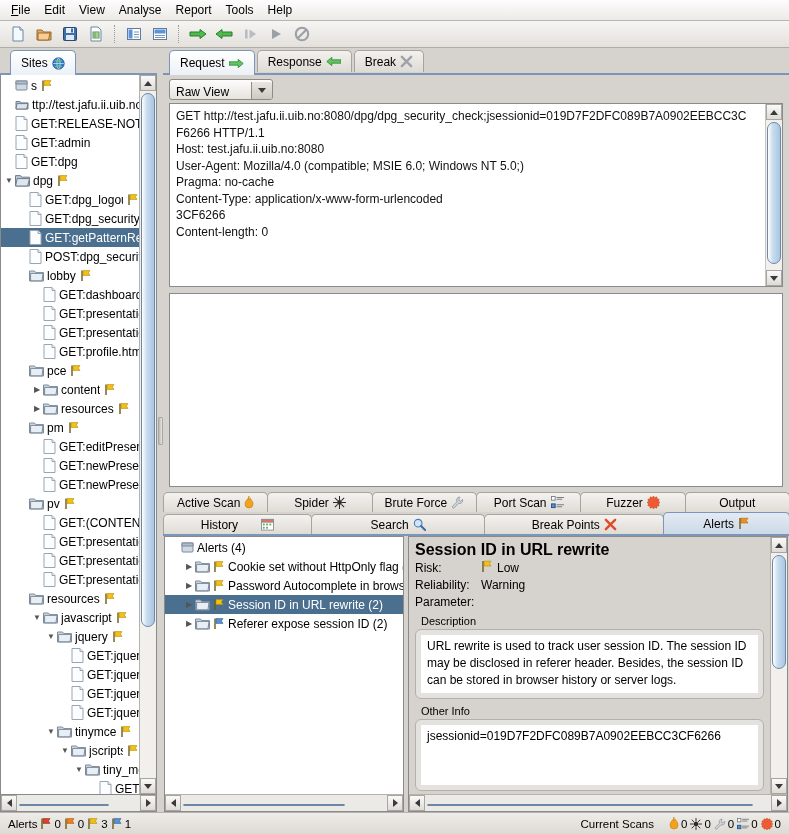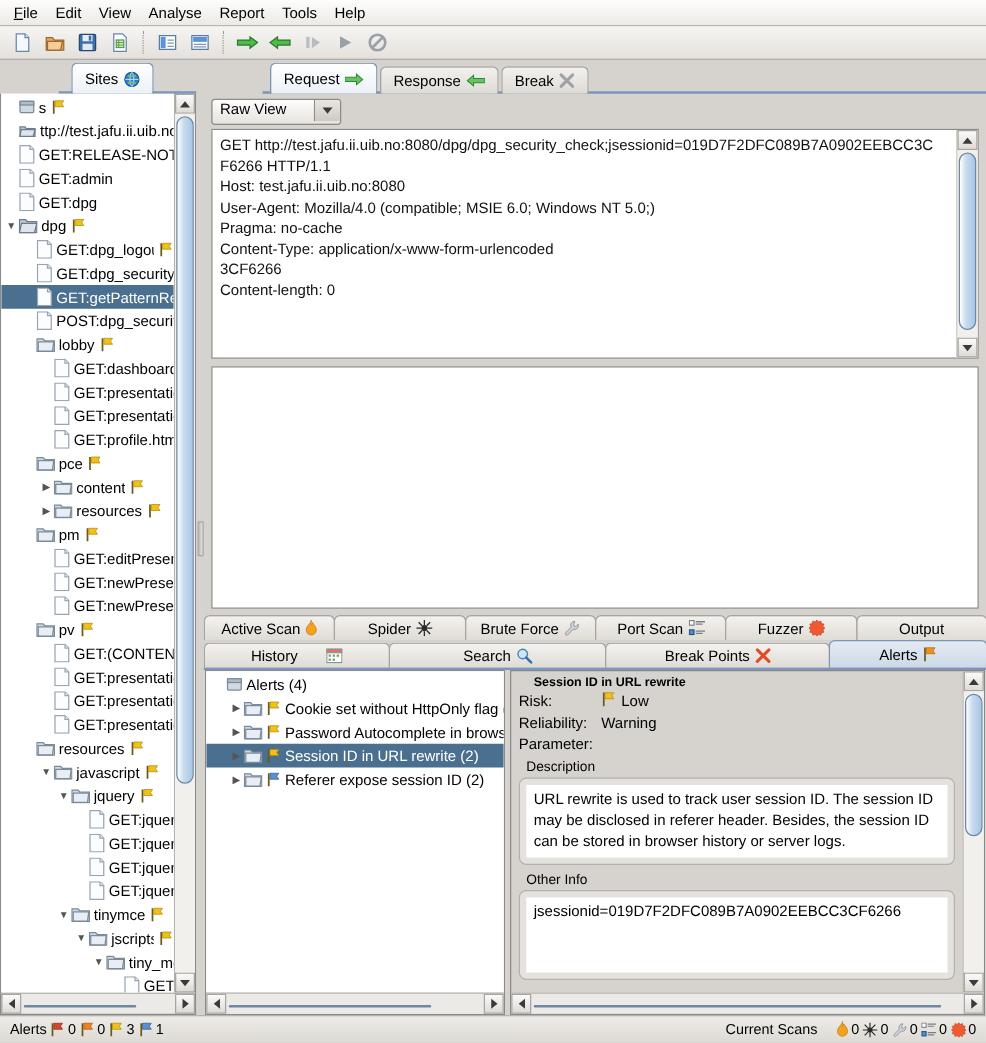--- a/index.html
+++ b/index.html
@@ -33,21 +33,21 @@
   .tb-sep{width:1px;height:18px;margin:0 4px;border-left:1px dotted #9a9790;}
 
   
   .main{flex:1;display:flex;min-height:0;padding:2px 0 0 0;}
   .left-pane{width:157px;flex:none;display:flex;flex-direction:column;min-width:0;}
   .divider{width:6px;flex:none;display:flex;align-items:center;justify-content:center;background:#d6d3ce;}
   .divider .grip{width:3px;height:26px;background:linear-gradient(90deg,#b9b6b1,#e8e6e2);border:1px solid #aaa7a2;border-radius:1px;}
   .right-pane{flex:1;display:flex;flex-direction:column;min-width:0;min-height:0;}
 
   
-  .tabstrip{display:flex;align-items:flex-end;height:25px;flex:none;padding-left:6px;position:relative;margin-left:47px;}
+  .tabstrip{display:flex;align-items:flex-start;height:25px;flex:none;padding-left:6px;position:relative;}
   .tabstrip:after{content:"";position:absolute;left:0;right:0;bottom:0;height:2px;background:#7b96b8;}
   .tab{
     height:21px;display:flex;align-items:center;gap:4px;
     padding:0 10px;margin-right:2px;
     background:linear-gradient(#f3f1ee,#dedbd5);
     border:1px solid #a7a49f;border-bottom:none;
     border-radius:5px 5px 0 0;font-size:12px;cursor:default;position:relative;z-index:1;
   }
   .tab.active{
     background:linear-gradient(#ffffff,#ecf1f7);
@@ -88,21 +88,21 @@
   .sb-thumb.v{left:1px;right:1px;}
   .arw{width:0;height:0;}
   .arw.up{border-left:4px solid transparent;border-right:4px solid transparent;border-bottom:5px solid #3a3a3a;}
   .arw.down{border-left:4px solid transparent;border-right:4px solid transparent;border-top:5px solid #3a3a3a;}
   .arw.left{border-top:4px solid transparent;border-bottom:4px solid transparent;border-right:5px solid #3a3a3a;}
   .arw.right{border-top:4px solid transparent;border-bottom:4px solid transparent;border-left:5px solid #3a3a3a;}
 
   
   .req-top{flex:none;padding:4px 6px 3px 6px;display:flex;}
   .combo{
-    height:19px;min-width:96px;display:flex;align-items:flex-start;
+    height:19px;min-width:96px;display:flex;align-items:flex-end;
     background:linear-gradient(#fdfdfd,#e6e3de);
     border:1px solid #8e8b86;border-radius:3px;font-size:12px;
     padding-left:6px;cursor:default;
   }
   .combo .cv{flex:1;}
   .combo .carrow{
     width:20px;height:17px;margin:0;display:flex;align-items:center;justify-content:center;
     background:linear-gradient(#e9e6e1,#cdc9c3);border-left:1px solid #8e8b86;
     border-radius:0 2px 2px 0;
   }
@@ -110,21 +110,21 @@
   .reqtext{flex:1;padding:4px 6px;font-size:12px;line-height:16.5px;color:#111;overflow:hidden;word-break:break-all;}
   .respbody{flex:1;margin:6px 6px 4px 6px;display:flex;min-height:0;background:#fff;border:1px solid #8a8a8a;}
 
   
   .alerts{flex:none;height:276px;display:flex;padding:0 1px 0 1px;box-sizing:border-box;}
   .al-left{width:238px;flex:none;display:flex;flex-direction:column;background:#fff;border:1px solid #8a8a8a;}
   .al-gap{width:4px;flex:none;}
   .al-right{flex:1;display:flex;flex-direction:column;border:1px solid #8a8a8a;background:#d6d3ce;min-width:0;}
   .al-tree{flex:1;overflow:hidden;background:#fff;padding-top:1px;}
   .det{flex:1;padding:4px 6px 0 6px;overflow:hidden;}
-  .det h3{margin:0 0 1px 12px;font-size:10px;font-weight:bold;}
+  .det h3{margin:0 0 1px 0;font-size:16px;font-weight:bold;}
   .det .row{display:flex;font-size:12px;line-height:17px;}
   .det .row .k{width:66px;flex:none;}
   .det .grp{margin-top:4px;}
   .det .grp-title{font-size:11px;margin:0 0 2px 6px;}
   .det .grp-box{
     border:1px solid #b4b1ac;border-radius:6px;background:#e4e2de;
     padding:5px;box-sizing:border-box;
   }
   .det .grp-inner{background:#fff;font-size:12px;line-height:17px;padding:3px 6px;box-sizing:border-box;}
 

